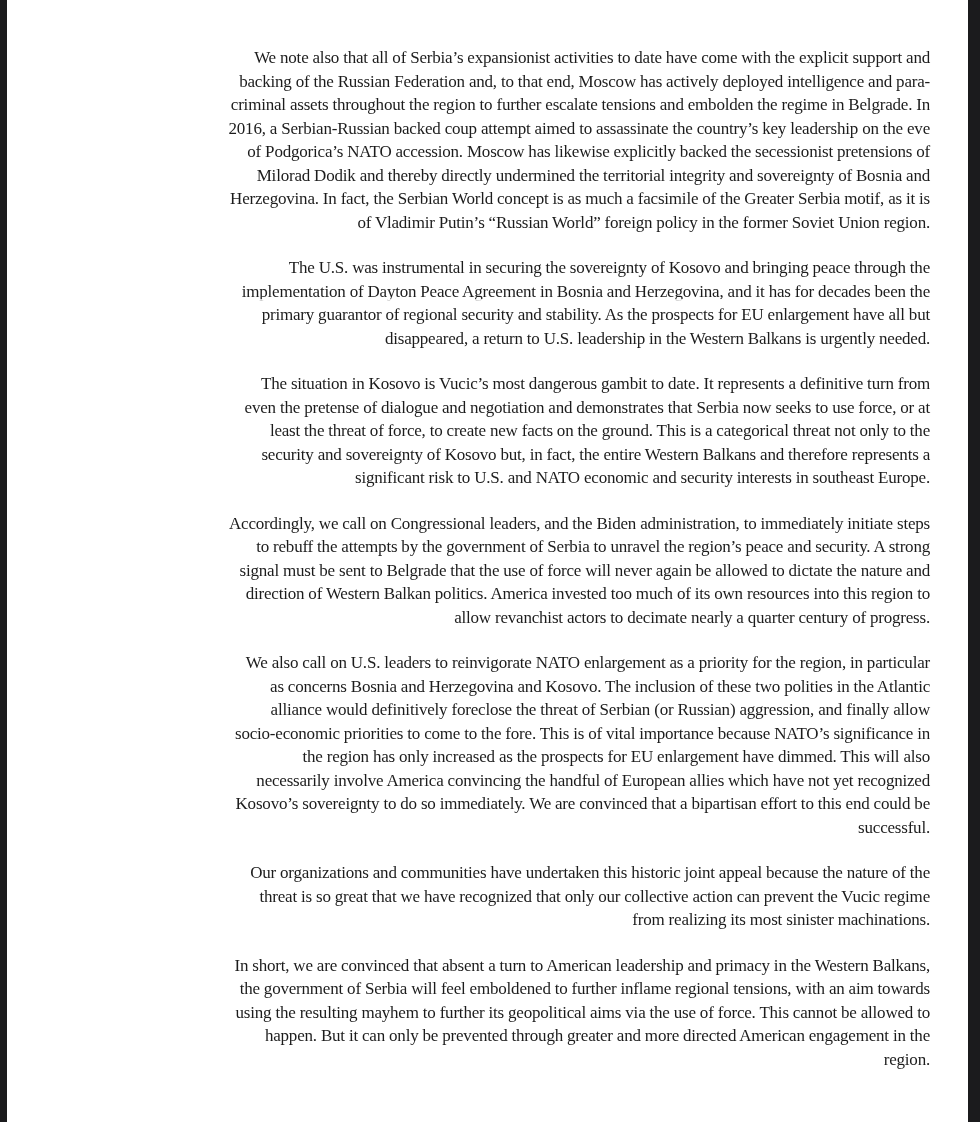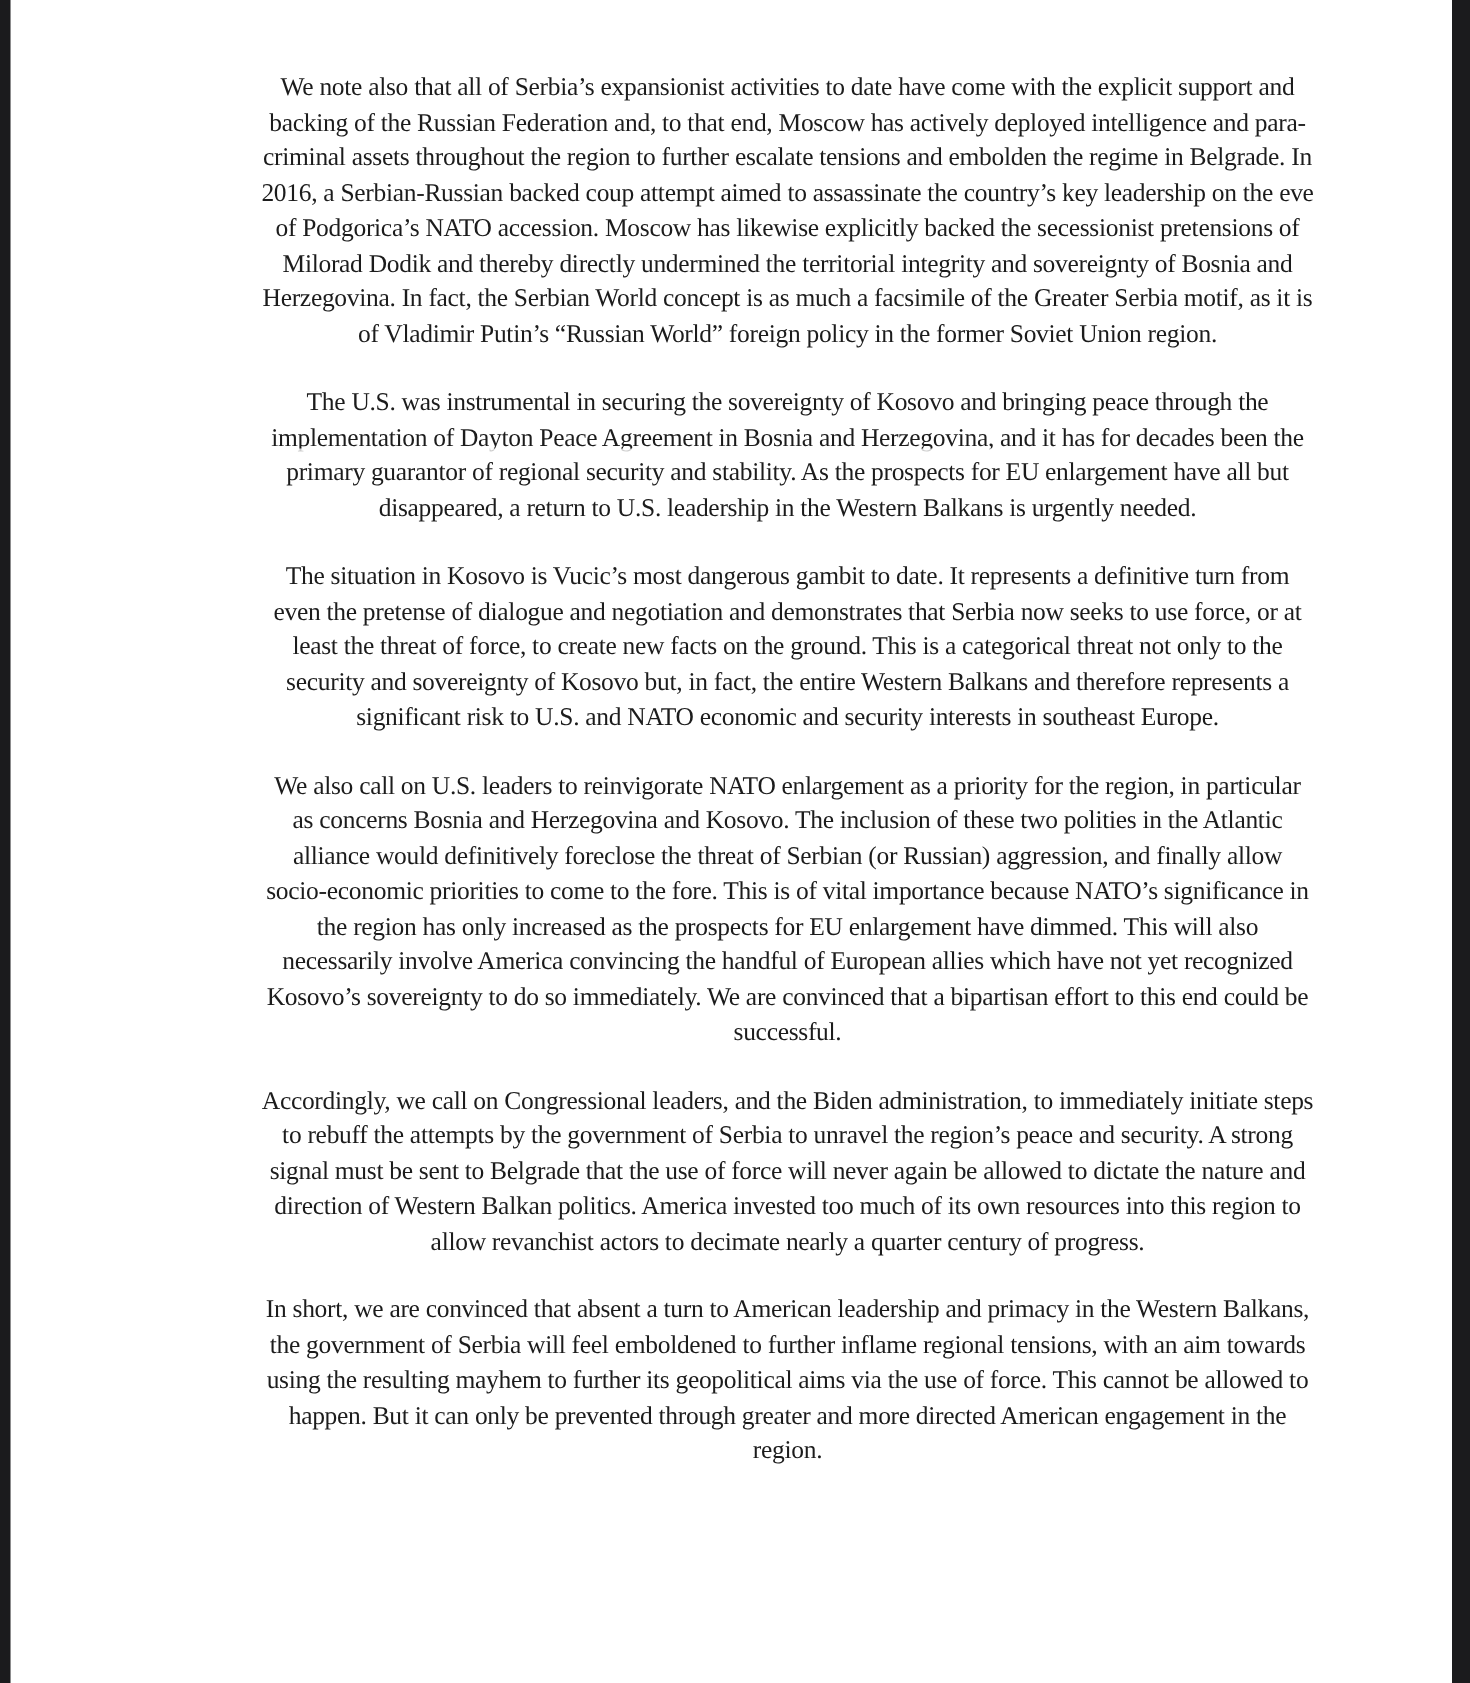--- a/index.html
+++ b/index.html
@@ -30,21 +30,21 @@
     font-family: "Liberation Serif", "DejaVu Serif", serif;
     font-size: 17px;
     line-height: 23.5px;
     letter-spacing: -0.2px;
     color: #1c1c1c;
     -webkit-font-smoothing: antialiased;
   }
   .doc-body p {
     margin: 0 0 22px 0;
     white-space: pre-line;
-    text-align: center;
+    text-align: right;
   }
   
   .scan-artifact {
     position: absolute;
     left: 116px;
     top: 299px;
     width: 762px;
     height: 5px;
     background: rgba(255,255,255,0.78);
     pointer-events: none;
@@ -68,33 +68,36 @@
 of Vladimir Putin’s “Russian World” foreign policy in the former Soviet Union region.</p>
     <p>The U.S. was instrumental in securing the sovereignty of Kosovo and bringing peace through the
 implementation of Dayton Peace Agreement in Bosnia and Herzegovina, and it has for decades been the
 primary guarantor of regional security and stability. As the prospects for EU enlargement have all but
 disappeared, a return to U.S. leadership in the Western Balkans is urgently needed.</p>
     <p>The situation in Kosovo is Vucic’s most dangerous gambit to date. It represents a definitive turn from
 even the pretense of dialogue and negotiation and demonstrates that Serbia now seeks to use force, or at
 least the threat of force, to create new facts on the ground. This is a categorical threat not only to the
 security and sovereignty of Kosovo but, in fact, the entire Western Balkans and therefore represents a
 significant risk to U.S. and NATO economic and security interests in southeast Europe.</p>
+    <p>Accordingly, we call on Congressional leaders, and the Biden administration, to immediately initiate steps
+to rebuff the attempts by the government of Serbia to unravel the region’s peace and security. A strong
+signal must be sent to Belgrade that the use of force will never again be allowed to dictate the nature and
+direction of Western Balkan politics. America invested too much of its own resources into this region to
+allow revanchist actors to decimate nearly a quarter century of progress.</p>
     <p>We also call on U.S. leaders to reinvigorate NATO enlargement as a priority for the region, in particular
 as concerns Bosnia and Herzegovina and Kosovo. The inclusion of these two polities in the Atlantic
 alliance would definitively foreclose the threat of Serbian (or Russian) aggression, and finally allow
 socio-economic priorities to come to the fore. This is of vital importance because NATO’s significance in
 the region has only increased as the prospects for EU enlargement have dimmed. This will also
 necessarily involve America convincing the handful of European allies which have not yet recognized
 Kosovo’s sovereignty to do so immediately. We are convinced that a bipartisan effort to this end could be
 successful.</p>
-    <p>Accordingly, we call on Congressional leaders, and the Biden administration, to immediately initiate steps
-to rebuff the attempts by the government of Serbia to unravel the region’s peace and security. A strong
-signal must be sent to Belgrade that the use of force will never again be allowed to dictate the nature and
-direction of Western Balkan politics. America invested too much of its own resources into this region to
-allow revanchist actors to decimate nearly a quarter century of progress.</p>
+    <p>Our organizations and communities have undertaken this historic joint appeal because the nature of the
+threat is so great that we have recognized that only our collective action can prevent the Vucic regime
+from realizing its most sinister machinations.</p>
     <p>In short, we are convinced that absent a turn to American leadership and primacy in the Western Balkans,
 the government of Serbia will feel emboldened to further inflame regional tensions, with an aim towards
 using the resulting mayhem to further its geopolitical aims via the use of force. This cannot be allowed to
 happen. But it can only be prevented through greater and more directed American engagement in the
 region.</p>
   </div>
 
   <div class="scan-artifact"></div>
 </div>
 

